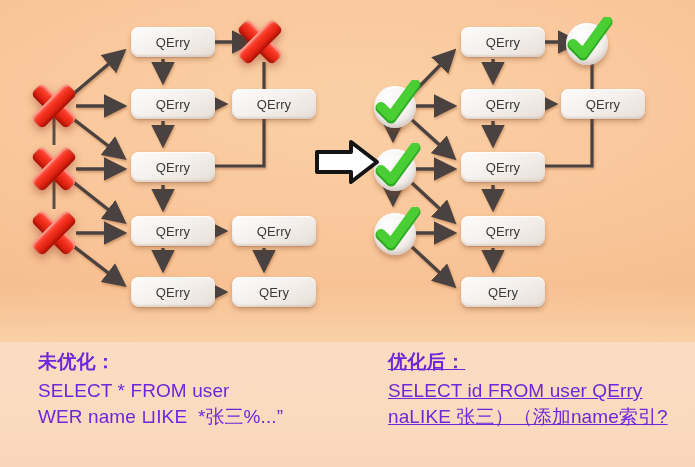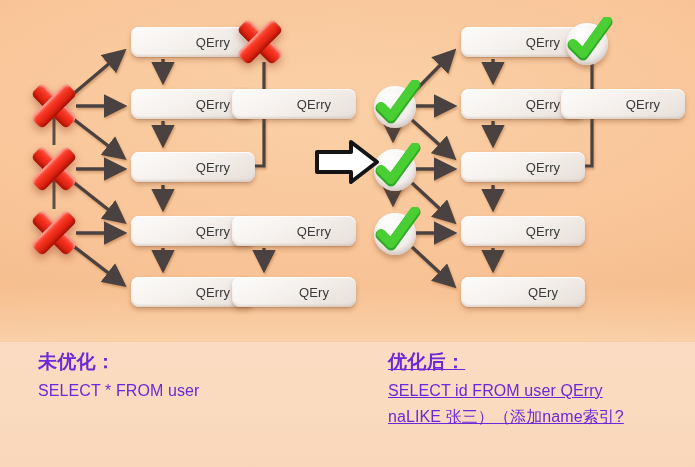--- a/index.html
+++ b/index.html
@@ -41,21 +41,20 @@
     background:linear-gradient(155deg,#fdfcfb 0%,#f4efeb 52%,#e6ded8 100%);
     box-shadow:
       0 3px 5px rgba(120,62,28,.30),
       0 1px 1px rgba(120,62,28,.18),
       inset 0 1px 1px rgba(255,255,255,.95),
       inset 0 -2px 2px rgba(180,150,130,.28);
     color:#3a3a3a;
     font-size:13px;
     letter-spacing:.1px;
     z-index:3;
-    padding-left:40px;
   }
 
   
   .xmark{
     position:absolute;width:56px;height:56px;z-index:4;
     filter:drop-shadow(0 4px 4px rgba(130,40,20,.40));
   }
   .xmark i{
     position:absolute;left:50%;top:50%;
     width:50px;height:16px;margin:-8px 0 0 -25px;
@@ -79,21 +78,21 @@
   .check svg{position:absolute;left:0;top:0;}
 
   
   #center-arrow{position:absolute;left:313:px;top:135px;z-index:5;}
 
   
   .txtcol{position:absolute;top:349px;color:#6d28d9;}
   #col-left{left:38px;width:300px;}
   #col-right{left:388px;width:300px;text-decoration:underline;}
   .heading{font-size:19px;font-weight:bold;line-height:26px;margin-bottom:3px;letter-spacing:.3px;}
-  .sqlline{font-size:16px;line-height:26px;letter-spacing:.1px;white-space:pre;}
+  .sqlline{font-size:19px;line-height:26px;letter-spacing:.1px;white-space:pre;}
 </style>
 </head>
 <body>
 
 <div id="stage">
 
   <div class="bg-top"></div>
   <div class="bg-bottom"></div>
   <div class="hline"></div>
 
@@ -274,20 +273,21 @@
       <svg width="52" height="52" viewBox="0 0 52 52">
         <path d="M11,28 L21,38 L45,5" fill="none" stroke="#2faa25" stroke-width="11" stroke-linecap="round" stroke-linejoin="round"></path>
         <path d="M11,26.5 L21,36.5 L45,3.5" fill="none" stroke="#49cf33" stroke-width="9" stroke-linecap="round" stroke-linejoin="round"></path>
       </svg>
     </div>
   </div>
 
   <div class="txtcol" id="col-left">
     <div class="heading">未优化：</div>
     <div class="sqlline">SELECT * FROM user</div>
+    <div class="sqlline">WER name ⊔IKE  *张三%...”</div>
   </div>
 
   <div class="txtcol" id="col-right">
     <div class="heading">优化后：</div>
     <div class="sqlline">SELECT id FROM user QErry</div>
     <div class="sqlline">naLIKE 张三）（添加name索引?</div>
   </div>
 
 </div>
 

